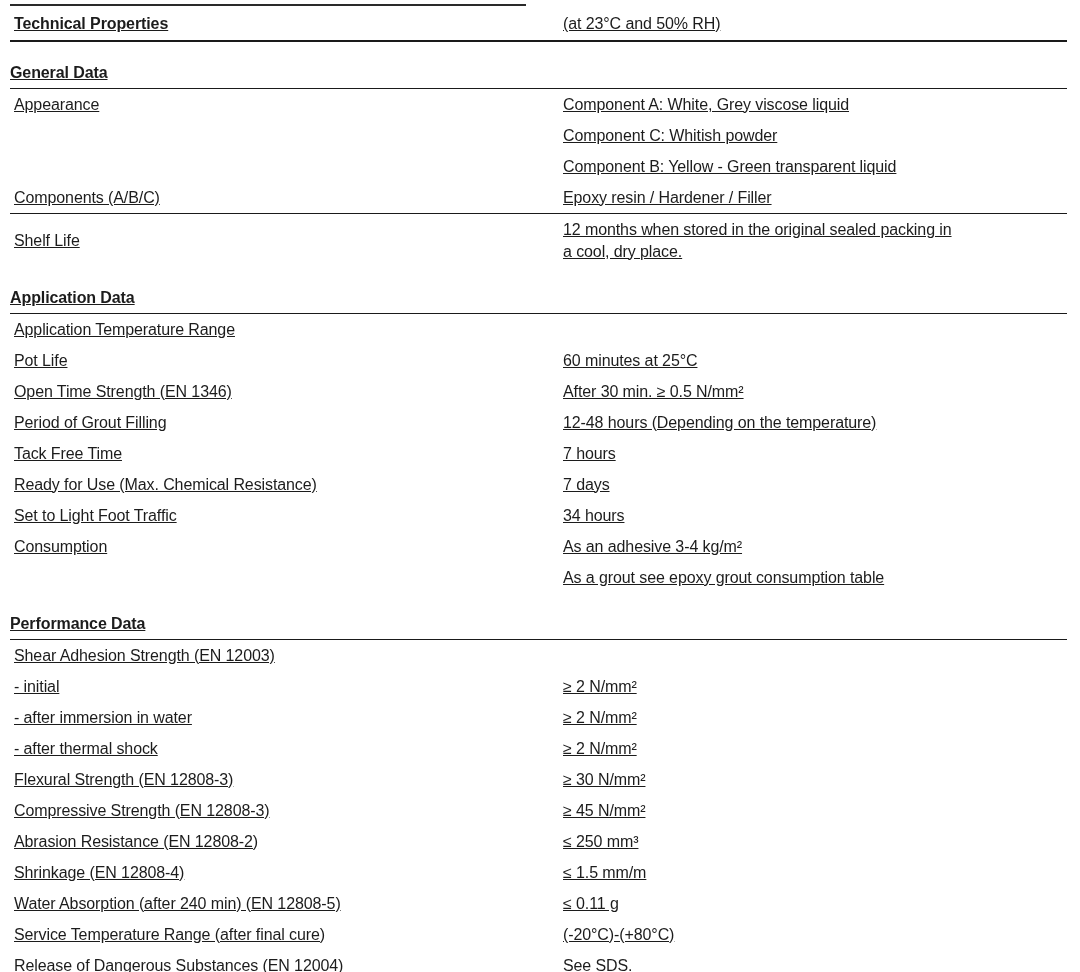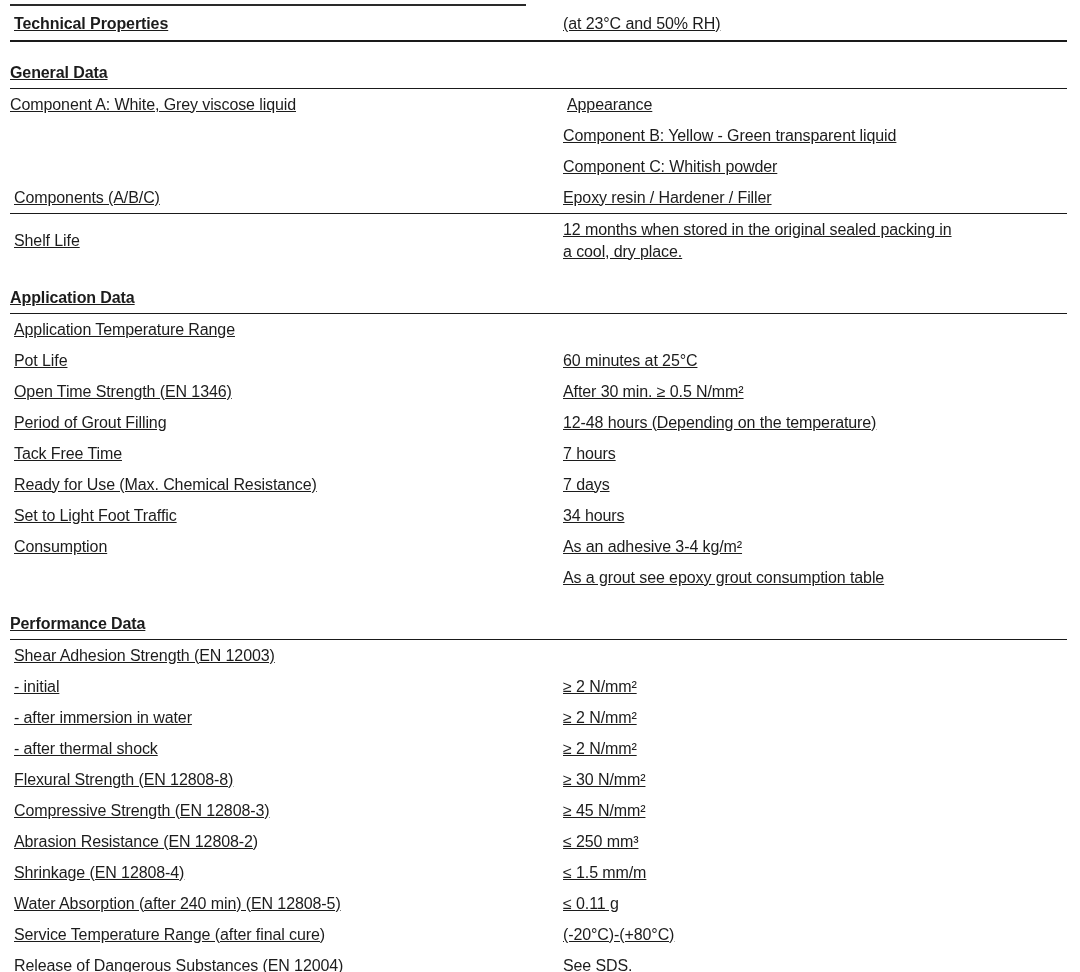--- a/index.html
+++ b/index.html
@@ -74,32 +74,32 @@
   <div class="header-row">
     <div class="cell label">Technical Properties</div>
     <div class="cell value">(at 23°C and 50% RH)</div>
   </div>
 
   <div id="sections">
   <section class="section">
     <h2 class="section-title">General Data</h2>
     <div class="rows">
   <div class="row">
+    <div class="cell label">Appearance</div>
     <div class="cell value">Component A: White, Grey viscose liquid</div>
-    <div class="cell label">Appearance</div>
+  </div>
+
+  <div class="row">
+    <div class="cell label"></div>
+    <div class="cell value">Component C: Whitish powder</div>
   </div>
 
   <div class="row">
     <div class="cell label"></div>
     <div class="cell value">Component B: Yellow - Green transparent liquid</div>
-  </div>
-
-  <div class="row">
-    <div class="cell label"></div>
-    <div class="cell value">Component C: Whitish powder</div>
   </div>
 
   <div class="row rule-after">
     <div class="cell label">Components (A/B/C)</div>
     <div class="cell value">Epoxy resin / Hardener / Filler</div>
   </div>
 
   <div class="row">
     <div class="cell label">Shelf Life</div>
     <div class="cell value">12 months when stored in the original sealed packing in
@@ -174,21 +174,21 @@
     <div class="cell label">- after immersion in water</div>
     <div class="cell value">≥ 2 N/mm²</div>
   </div>
 
   <div class="row">
     <div class="cell label">- after thermal shock</div>
     <div class="cell value">≥ 2 N/mm²</div>
   </div>
 
   <div class="row">
-    <div class="cell label">Flexural Strength (EN 12808-8)</div>
+    <div class="cell label">Flexural Strength (EN 12808-3)</div>
     <div class="cell value">≥ 30 N/mm²</div>
   </div>
 
   <div class="row">
     <div class="cell label">Compressive Strength (EN 12808-3)</div>
     <div class="cell value">≥ 45 N/mm²</div>
   </div>
 
   <div class="row">
     <div class="cell label">Abrasion Resistance (EN 12808-2)</div>

